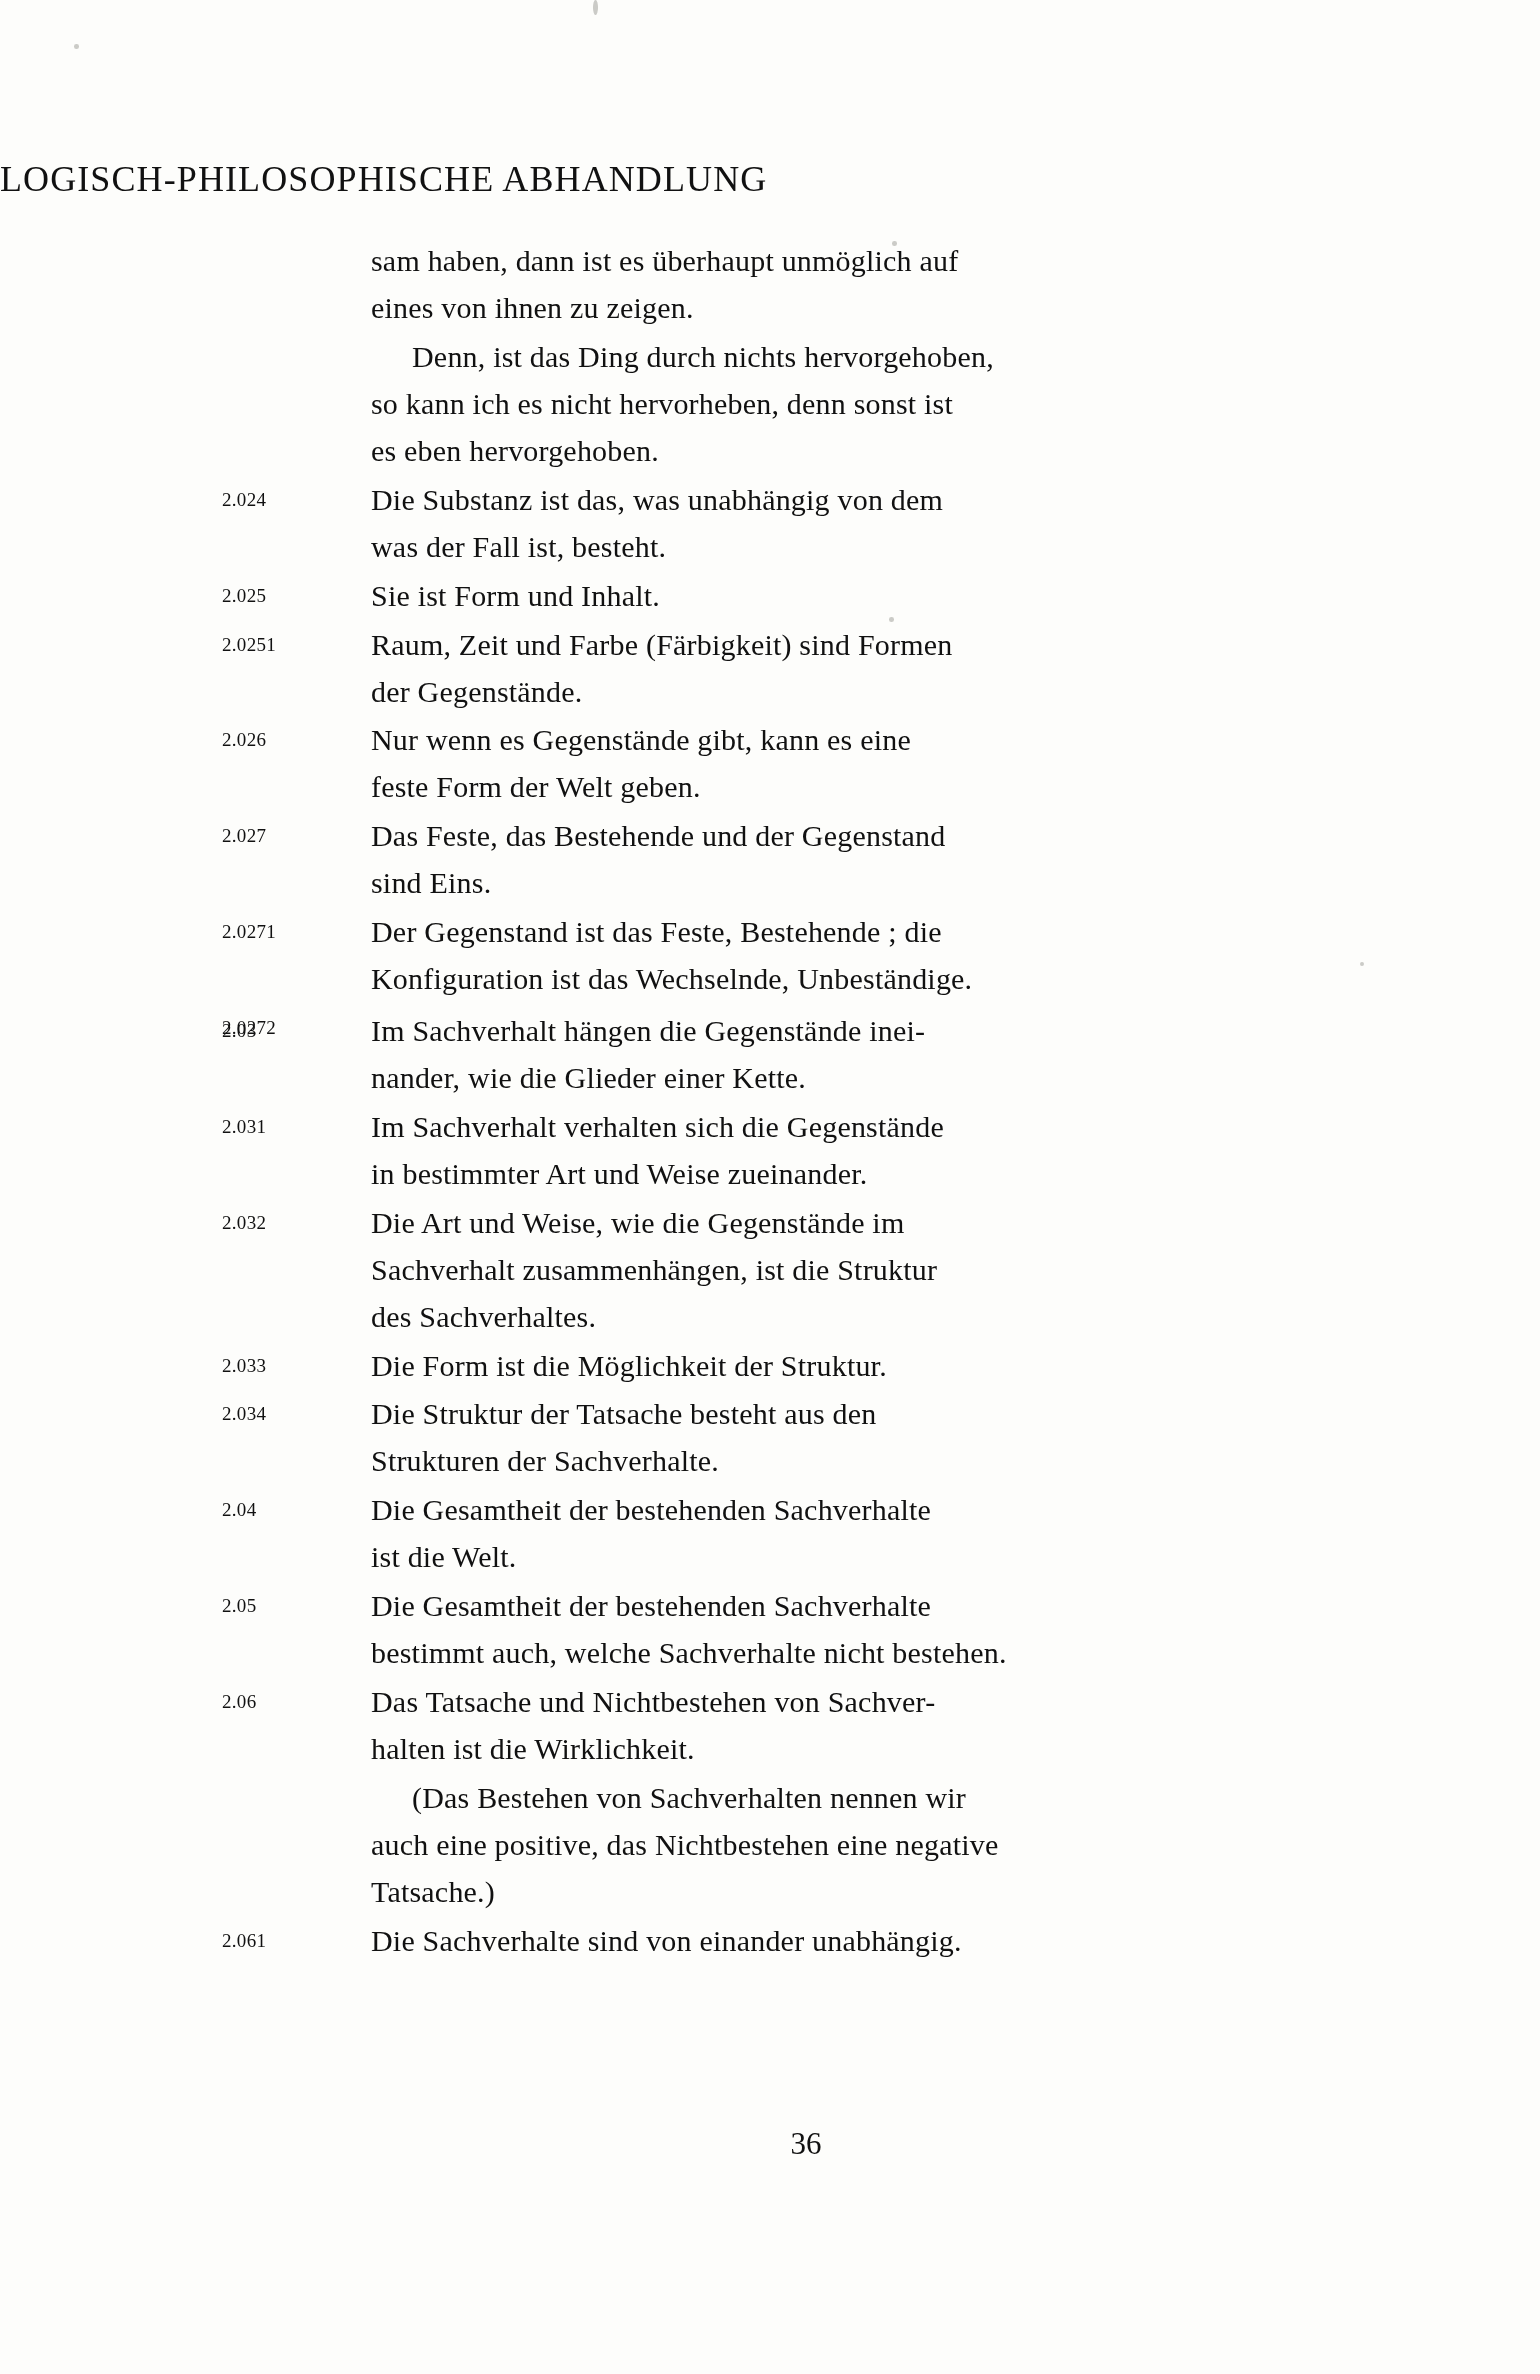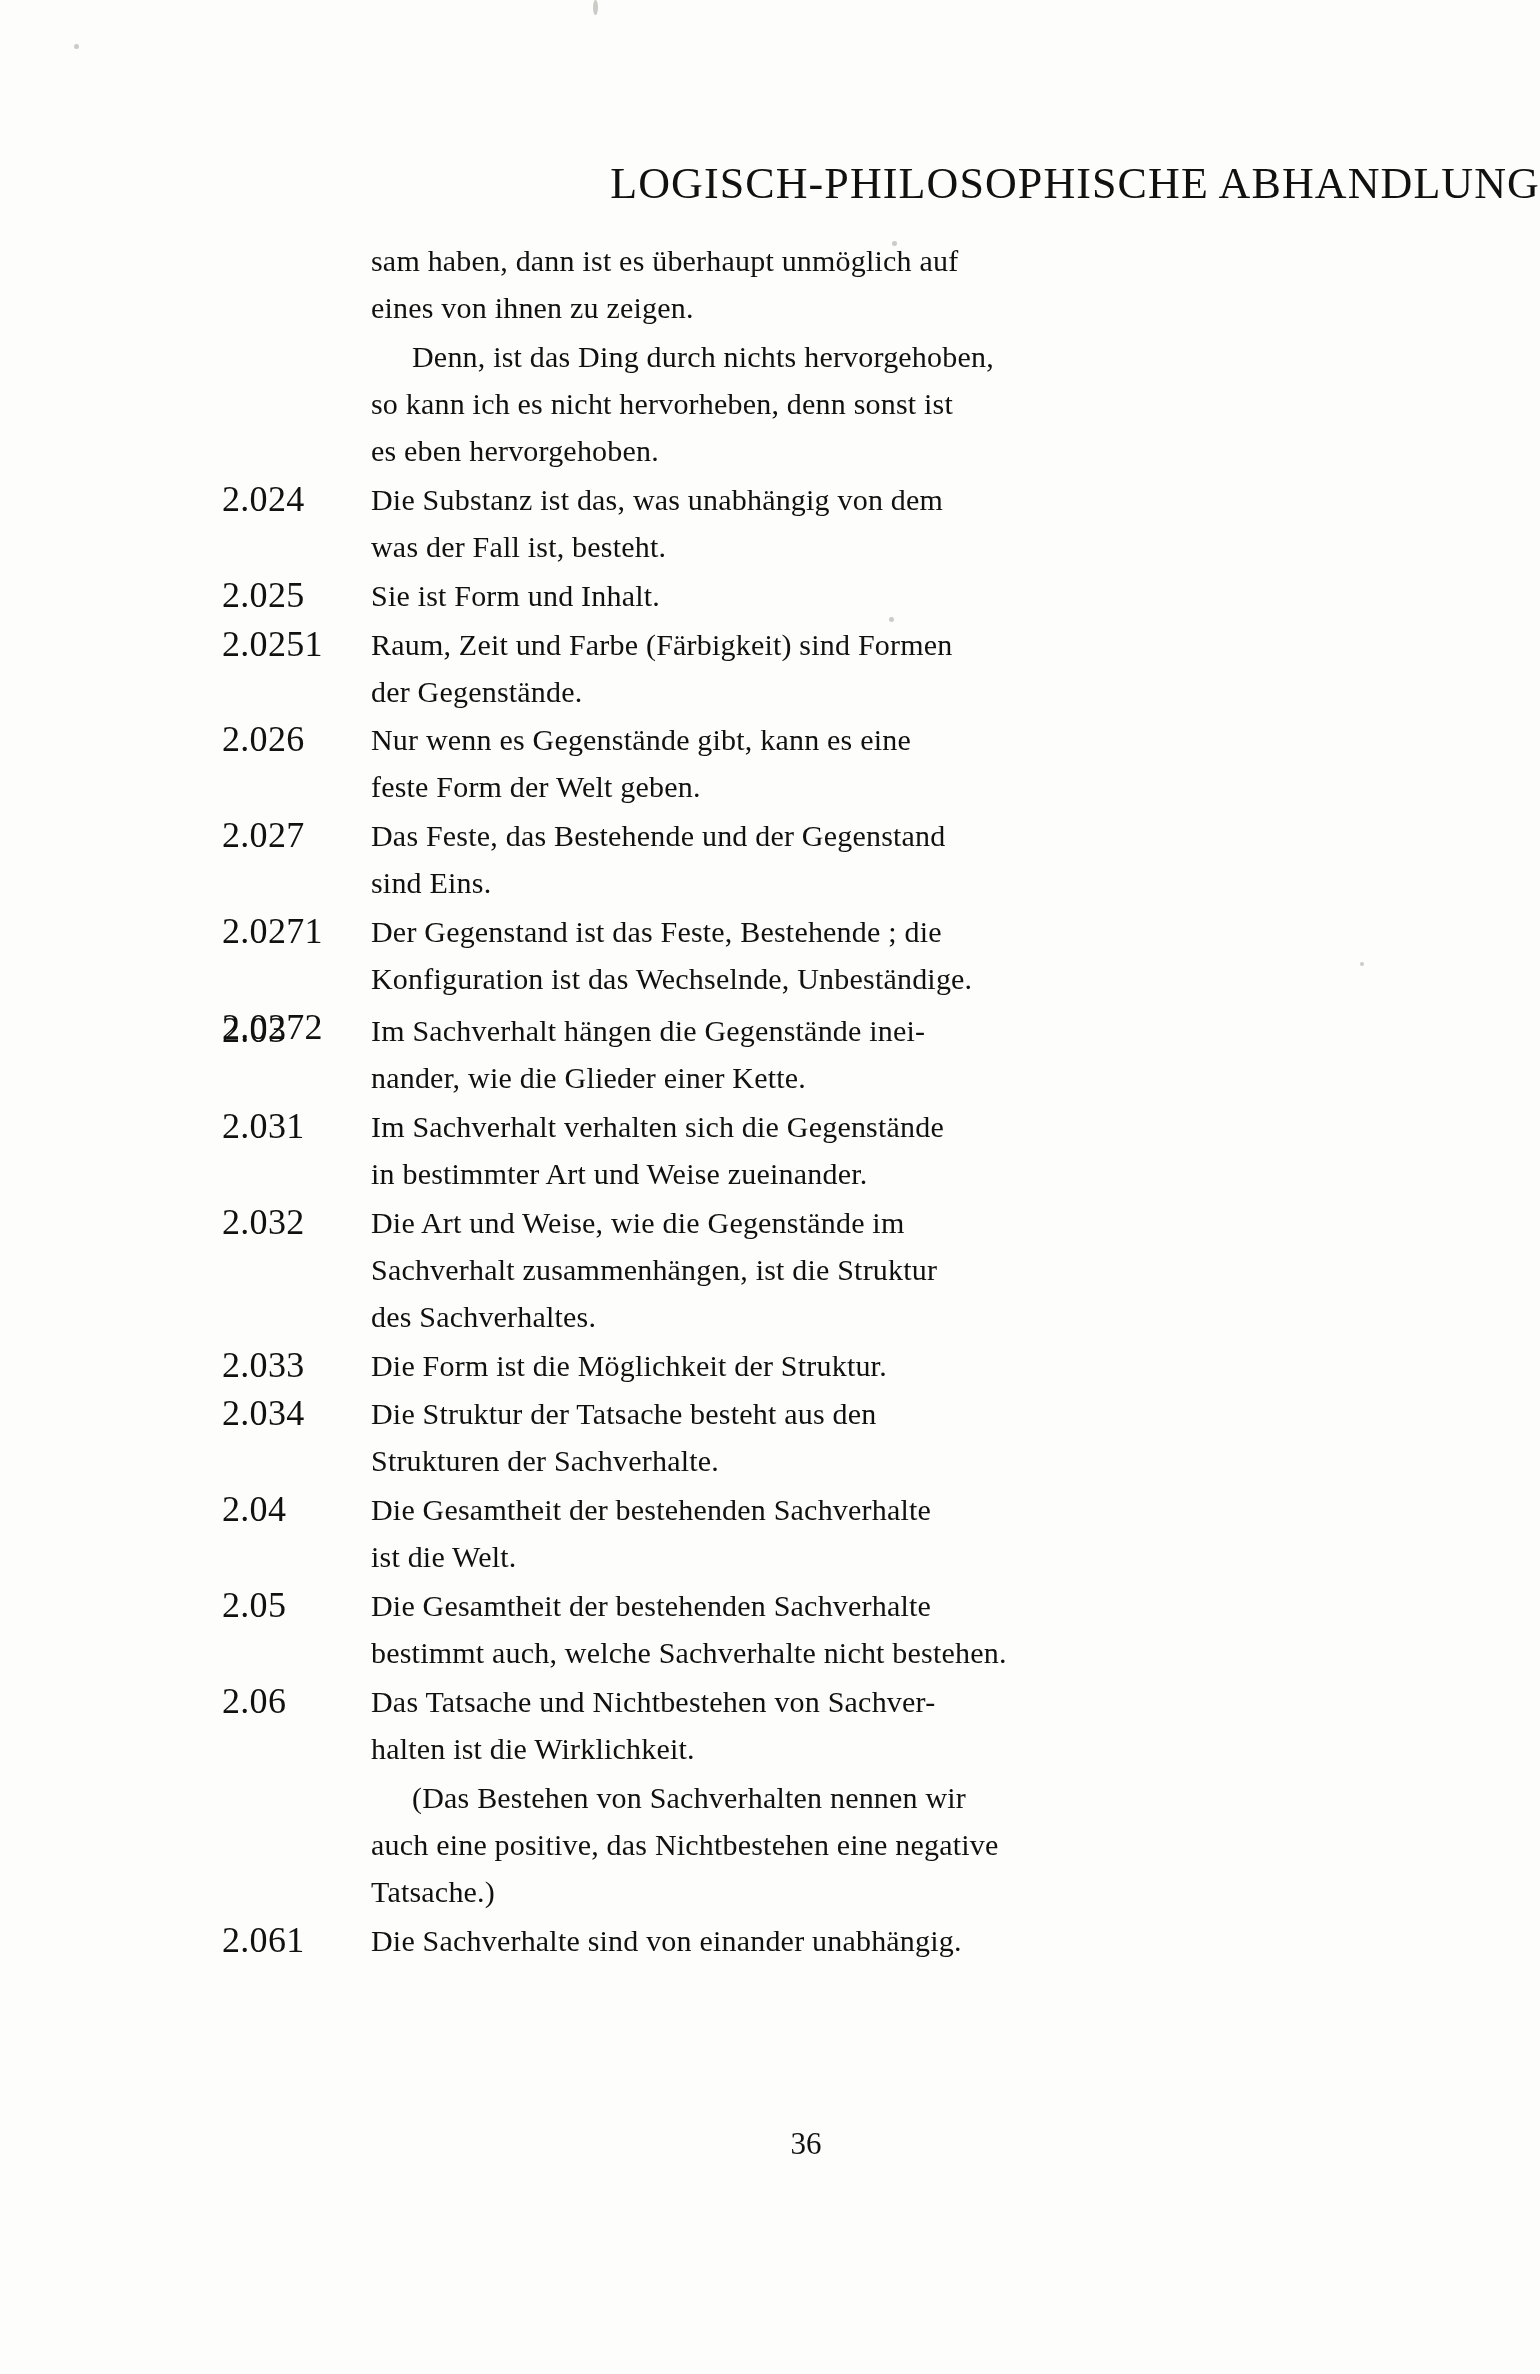--- a/index.html
+++ b/index.html
@@ -21,22 +21,22 @@
     top: 0;
     width: 1540px;
     height: 2375px;
     background: #fdfdfb;
   }
   .running-head {
     position: absolute;
     left: 0;
     top: 158px;
     width: 1540px;
-    text-align: right;
-    font-size: 44px;
+    text-align: left;
+    font-size: 36px;
     letter-spacing: 1.1px;
     font-family: "Liberation Serif", serif;
     color: #111;
     white-space: nowrap;
   }
   .body-block {
     position: absolute;
     left: 222px;
     top: 237px;
     width: 1111px;
@@ -45,21 +45,21 @@
     position: relative;
     margin-bottom: 1.9px;
     min-height: 0.9px;
   }
   .num {
     position: absolute;
     left: 0;
     top: 0;
     width: 141px;
     text-align: left;
-    font-size: 36px;
+    font-size: 19px;
     line-height: 47px;
     letter-spacing: 0.3px;
   }
   .text {
     margin-left: 149px;
     font-size: 30px;
     line-height: 47px;
     text-align: justify;
     text-justify: inter-word;
     letter-spacing: 0.2px;

